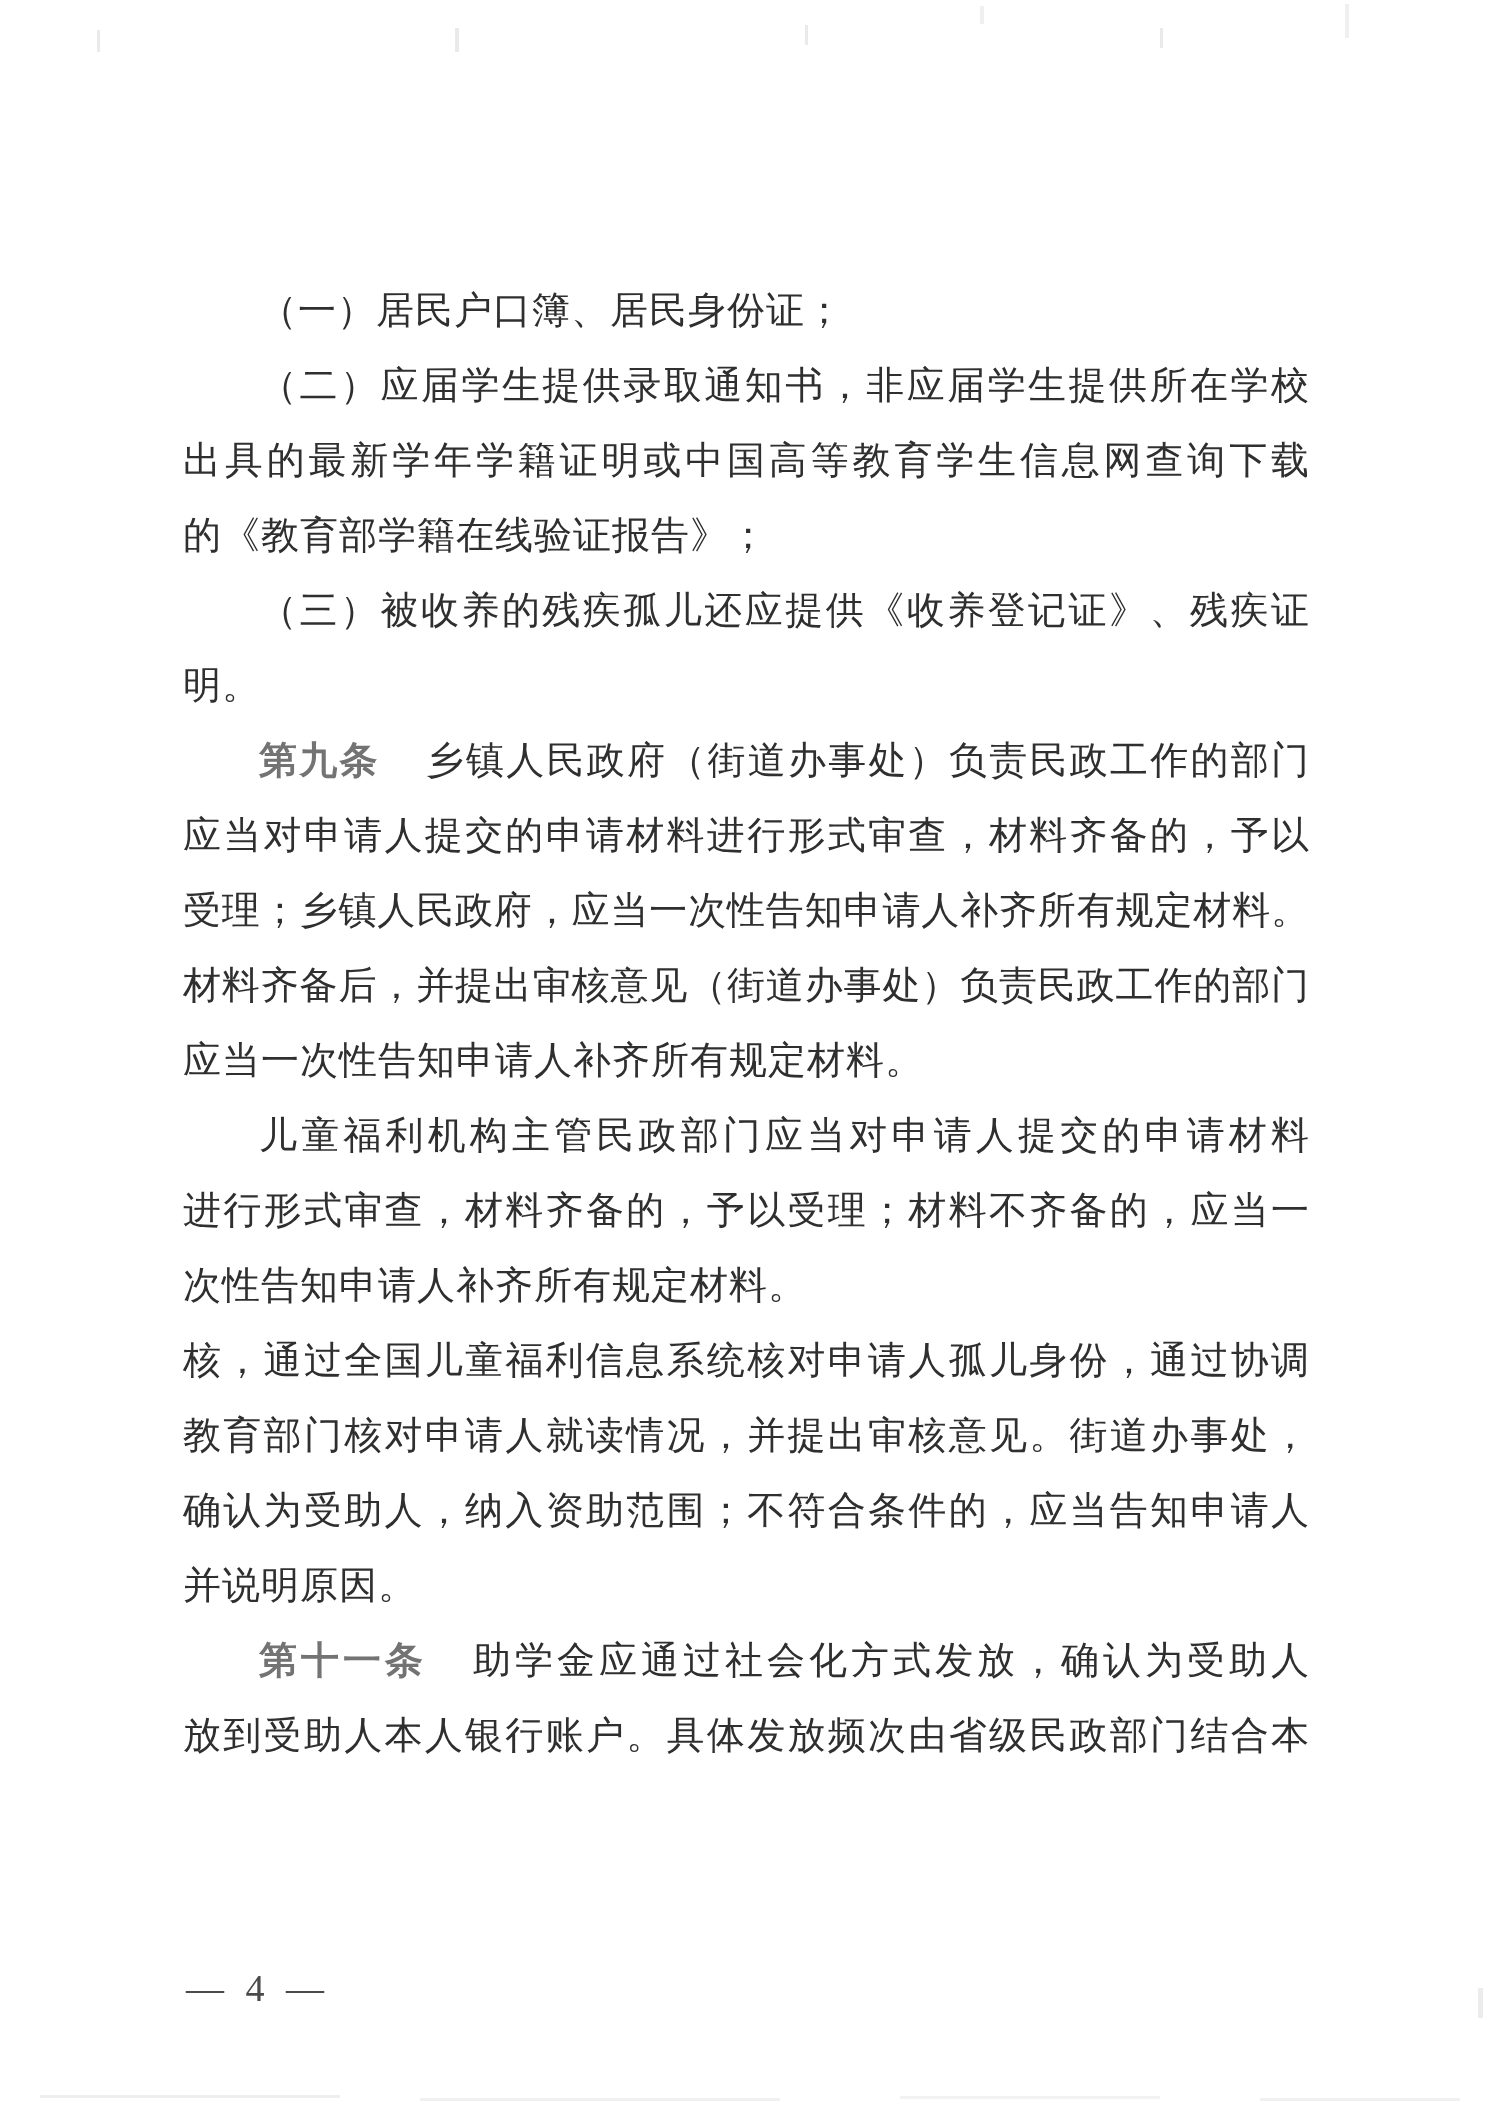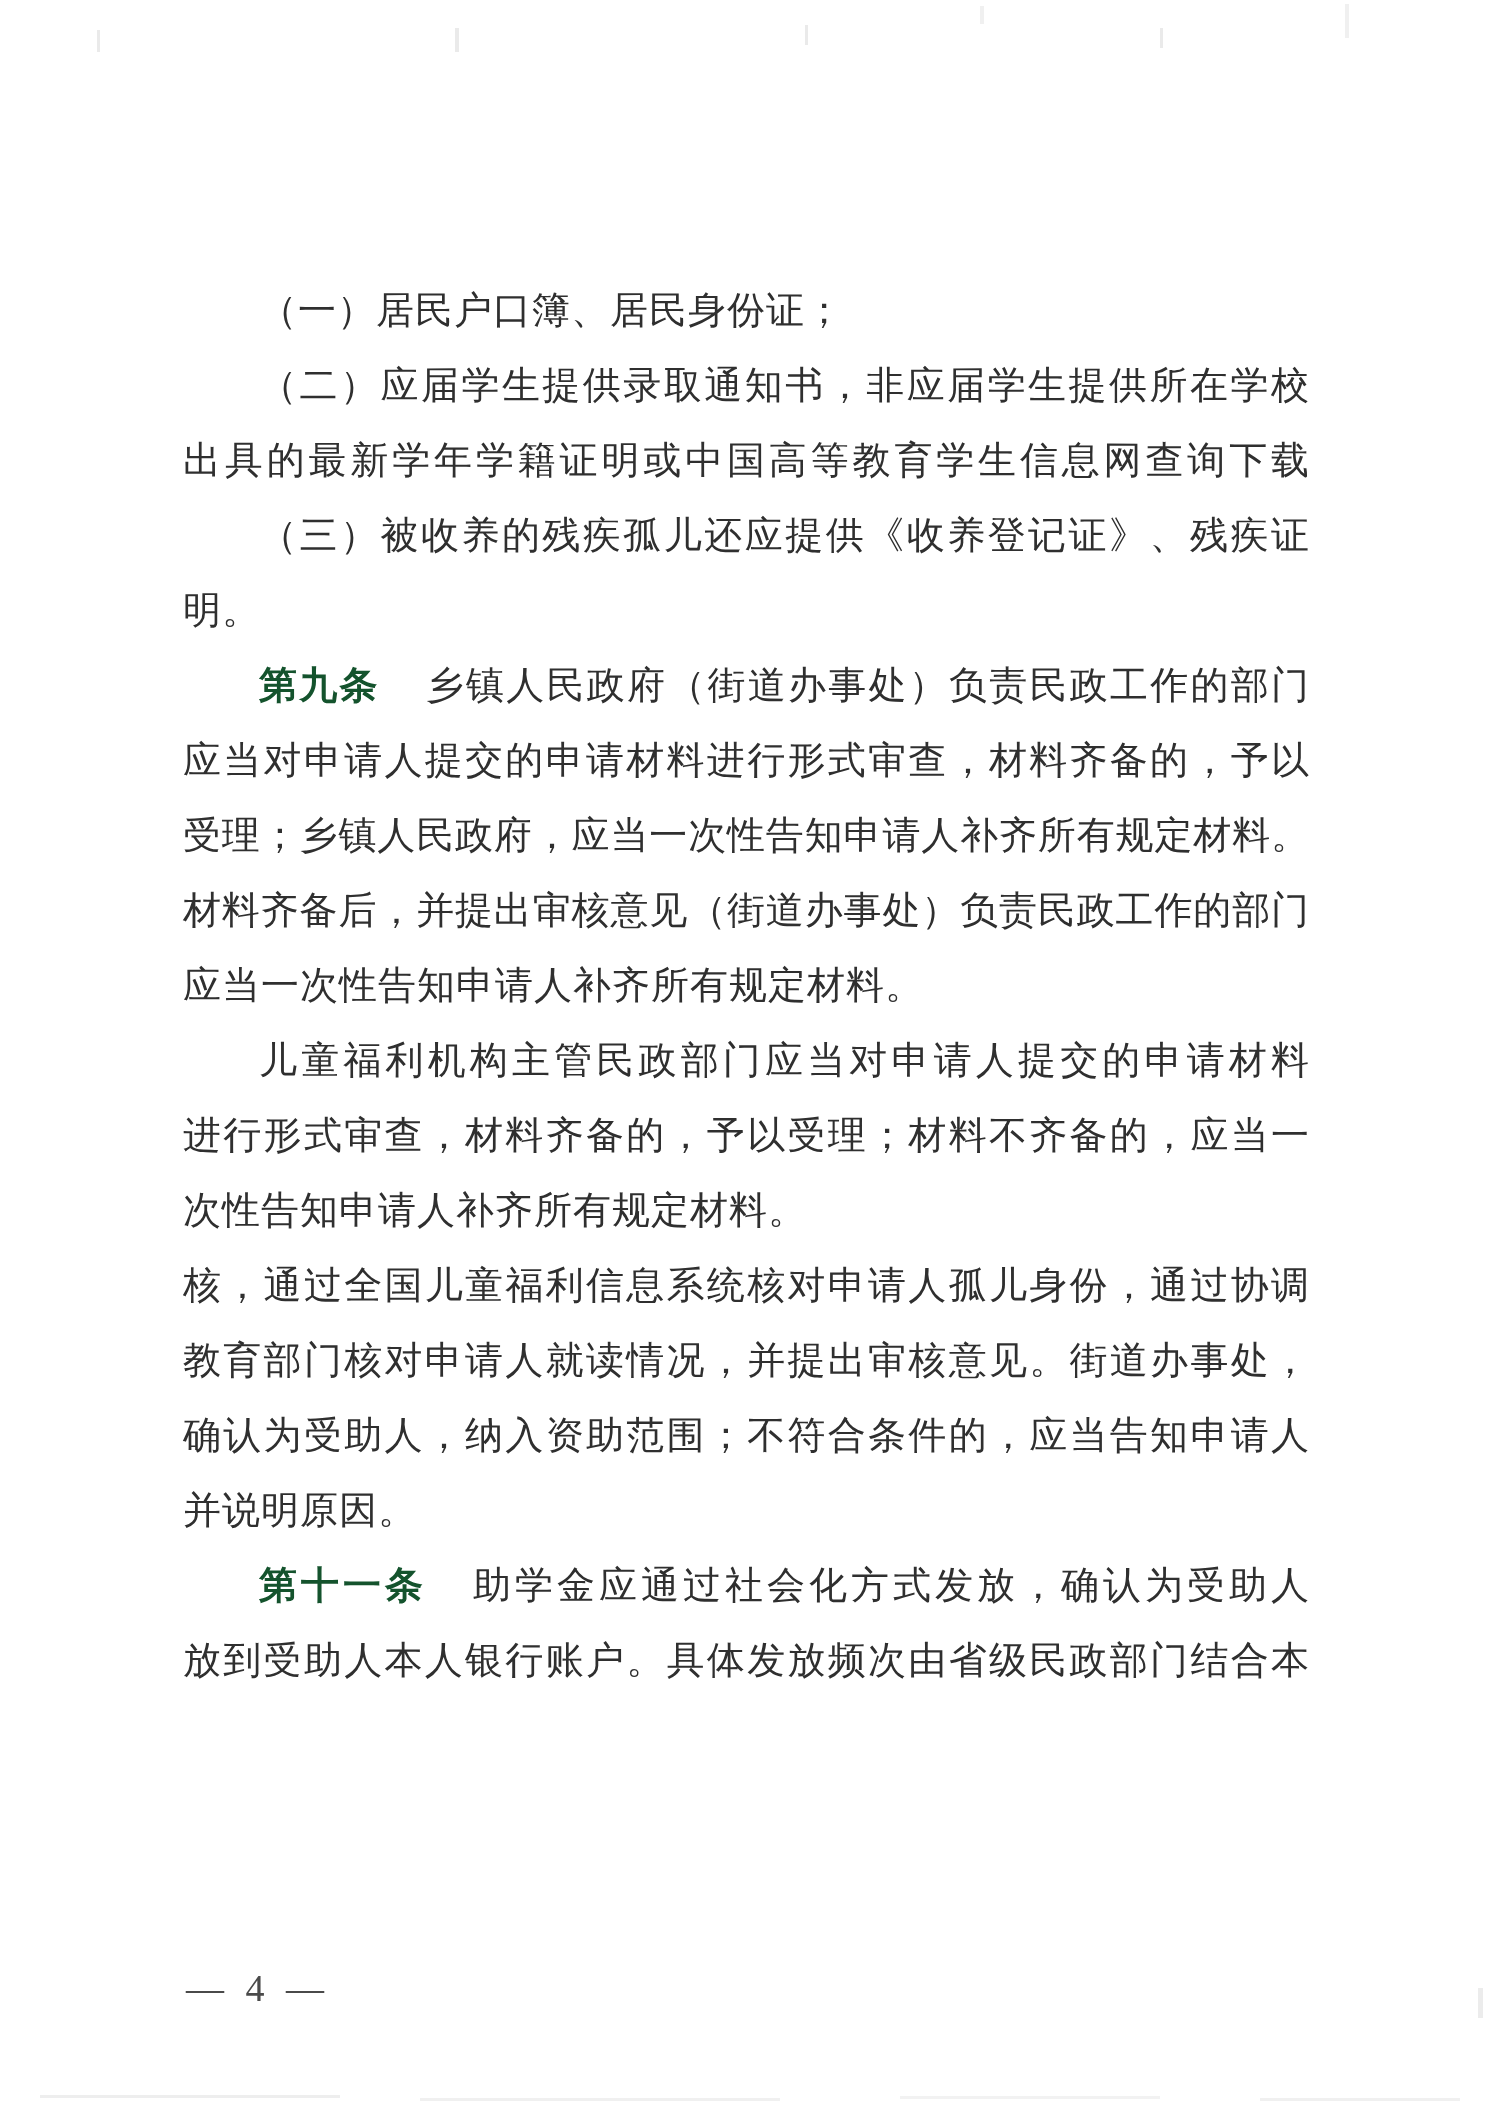--- a/index.html
+++ b/index.html
@@ -35,21 +35,21 @@
     letter-spacing: 0;
     text-align: justify;
     text-align-last: justify;
     text-justify: inter-ideograph;
   }
   .line.indent {
     text-indent: 76px;
   }
   .term {
     font-weight: 700;
-    color: #14532d;
+    color: #737373;
     margin-right: 46px;
   }
   
   .page-num {
     position: absolute;
     left: 186px;
     top: 1962px;
     height: 52px;
     line-height: 52px;
     font-size: 38px;
@@ -88,20 +88,21 @@
   <div class="artifact a7"></div>
   <div class="artifact a8"></div>
   <div class="artifact a9"></div>
   <div class="artifact a10"></div>
   <div class="artifact a11"></div>
 
   <div class="text-block">
       <div class="line indent"><span>（一）居民户口簿、居民身份证；</span></div>
       <div class="line fill indent"><span>（二）应届学生提供录取通知书，非应届学生提供所在学校</span></div>
       <div class="line fill"><span>出具的最新学年学籍证明或中国高等教育学生信息网查询下载</span></div>
+      <div class="line"><span>的《教育部学籍在线验证报告》；</span></div>
       <div class="line fill indent"><span>（三）被收养的残疾孤儿还应提供《收养登记证》、残疾证</span></div>
       <div class="line"><span>明。</span></div>
       <div class="line fill indent"><span class="term">第九条</span><span>乡镇人民政府（街道办事处）负责民政工作的部门</span></div>
       <div class="line fill"><span>应当对申请人提交的申请材料进行形式审查，材料齐备的，予以</span></div>
       <div class="line fill"><span>受理；乡镇人民政府，应当一次性告知申请人补齐所有规定材料。</span></div>
       <div class="line fill"><span>材料齐备后，并提出审核意见（街道办事处）负责民政工作的部门</span></div>
       <div class="line"><span>应当一次性告知申请人补齐所有规定材料。</span></div>
       <div class="line fill indent"><span>儿童福利机构主管民政部门应当对申请人提交的申请材料</span></div>
       <div class="line fill"><span>进行形式审查，材料齐备的，予以受理；材料不齐备的，应当一</span></div>
       <div class="line"><span>次性告知申请人补齐所有规定材料。</span></div>

